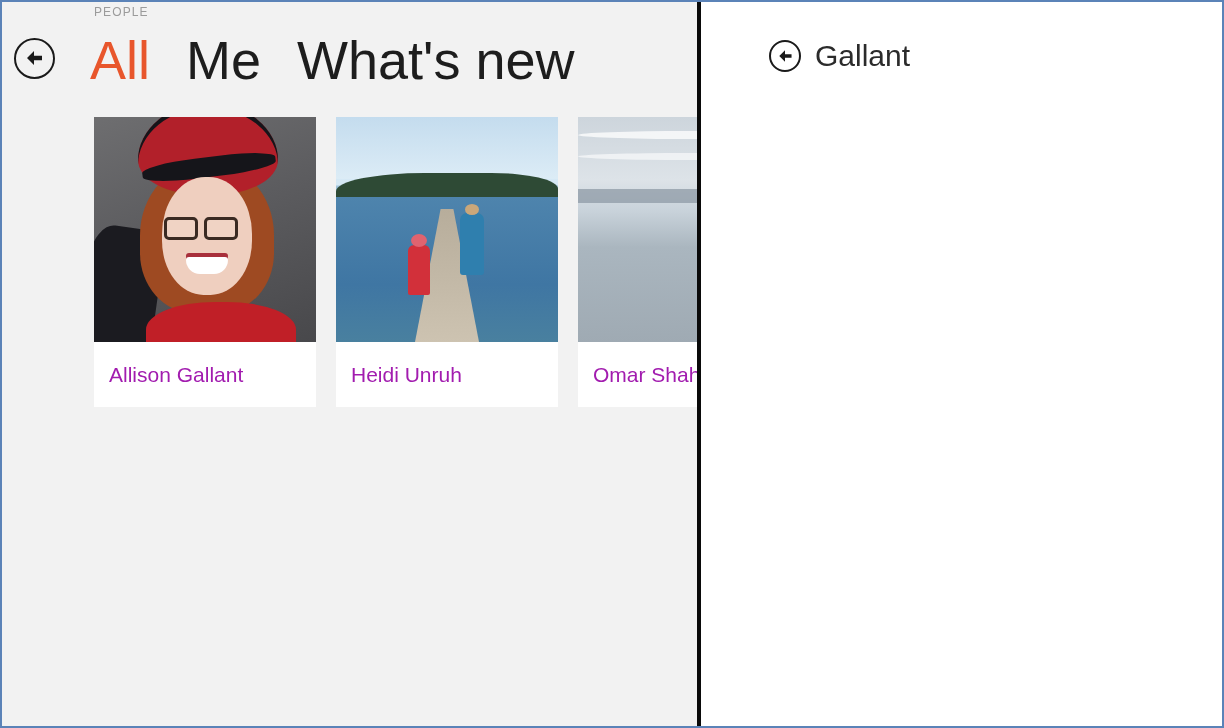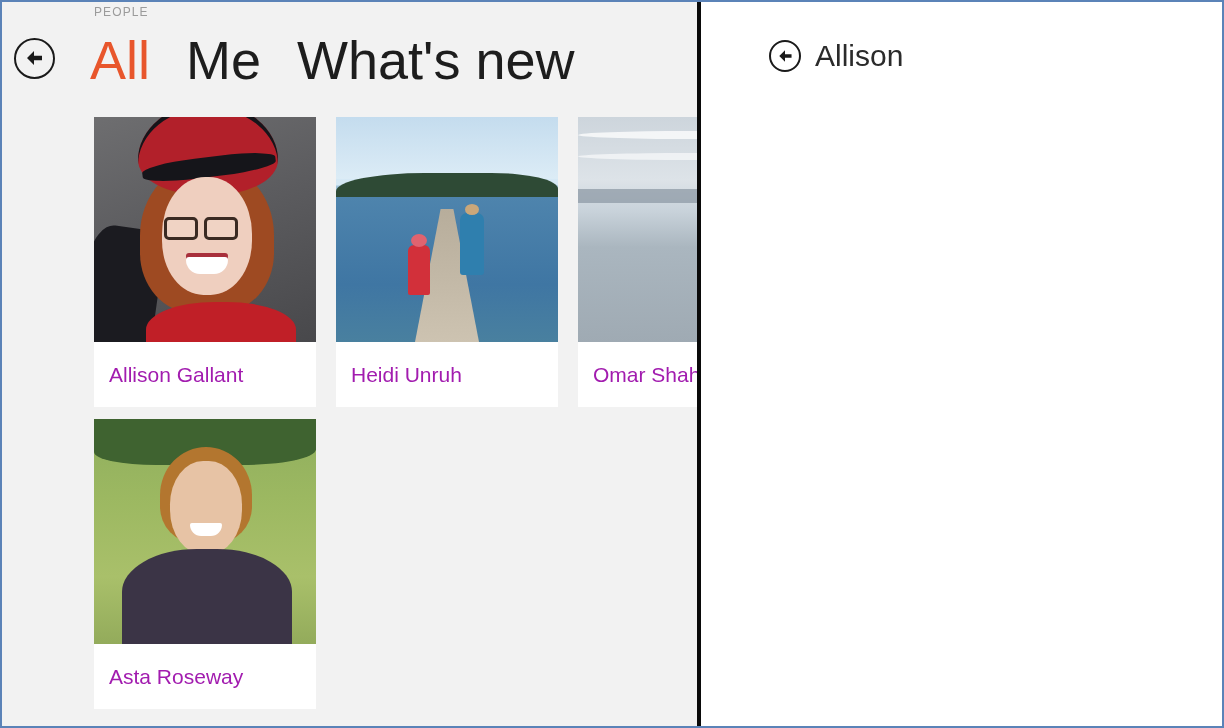--- a/index.html
+++ b/index.html
@@ -254,49 +254,37 @@
               <div class="ridge"></div>
             </div>
           </div>
           <div class="tile-name">Omar Shah</div>
         </div>
 
       </div>
 
       <div class="tile-row">
 
-        <div class="tile">
-          <div class="tile-photo">
-            <div class="ph ph-asta">
-              <div class="bush"></div>
-                <div class="hair"></div>
-                <div class="face"></div>
-              <div class="smile"></div>
-                <div class="shirt"></div>
-            </div>
-          </div>
-          <div class="tile-name">Asta Roseway</div>
-        </div>
 
 
 
       </div>
     </div>
   </div>
 
   <div id="app-divider"></div>
 
   <div id="flyout">
 
     <div id="flyout-header">
       <div id="flyout-back">
         <span>
           <svg width="18" height="18" viewBox="0 0 22 22">
             <path d="M11 4 L4 11 L11 18 L11 13.2 L19 13.2 L19 8.8 L11 8.8 Z" fill="#1a1a1a"></path>
           </svg>
         </span>
       </div>
-      <div id="flyout-title">Allison</div>
+      <div id="flyout-title">Gallant</div>
     </div>
 
   </div>
 
 </div>
 
 </body></html>

